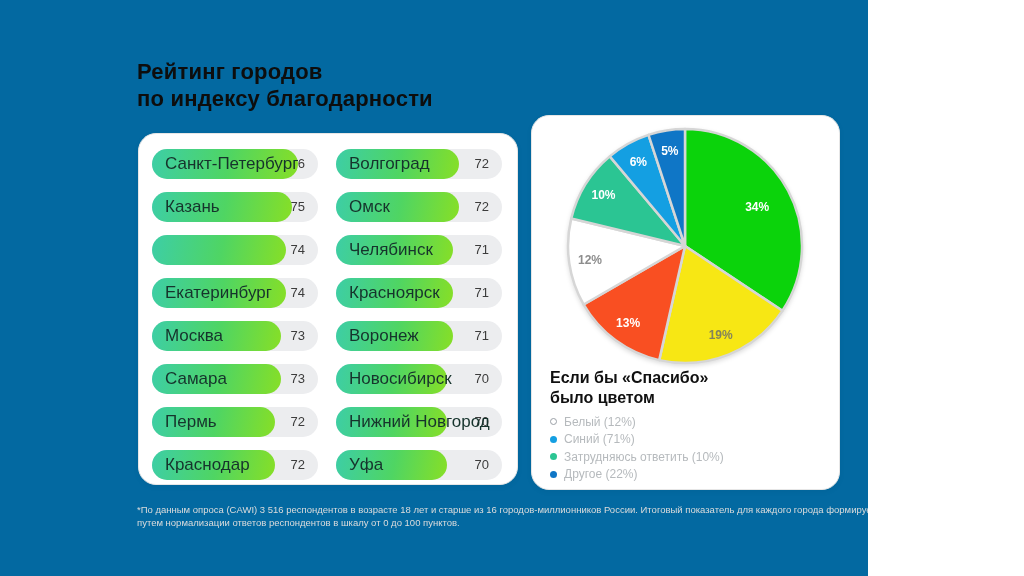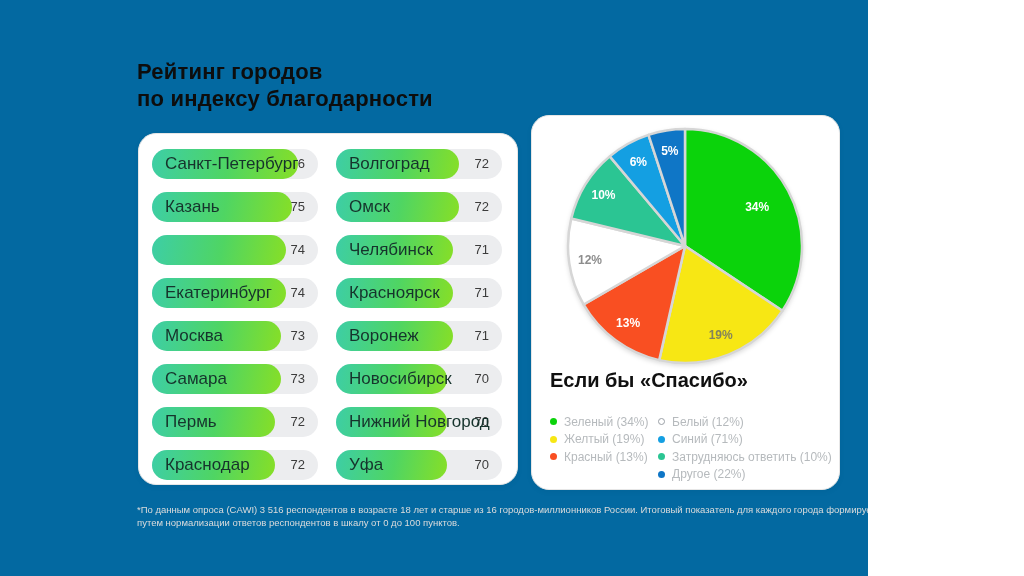--- a/index.html
+++ b/index.html
@@ -21,21 +21,21 @@
                 background: #ECEDEF; border-radius: 15px; }
   .rank-score { position: absolute; right: 13px; top: 0; line-height: 30px; font-size: 13px; color: #3c3c3c; }
   .rank-fill { position: absolute; left: 0; top: 0; height: 30px; border-radius: 15px;
                background: linear-gradient(100deg, #3DCEA6 0%, #4FD563 52%, #87DF26 100%); }
   .rank-city { position: absolute; left: 13px; top: 0; line-height: 30px; font-size: 17px;
                color: #16332c; white-space: nowrap; }
 
   #pie-svg { position: absolute; left: 0; top: 0; filter: drop-shadow(0 2px 2px rgba(0,0,0,0.13)); }
   #pie-svg text { font-family: "Liberation Sans", sans-serif; font-size: 12px; font-weight: bold; }
 
-  .legend-title { position: absolute; left: 18px; top: 252px; font-size: 20px; font-weight: bold;
+  .legend-title { position: absolute; left: 18px; top: 252px; font-size: 16px; font-weight: bold;
                   color: #101010; line-height: 1.25; }
   .legend { position: absolute; left: 18px; top: 299px; display: flex; }
   .legend-col { display: flex; flex-direction: column; gap: 4.5px; }
   .legend-col-1 { width: 108px; }
   .legend-item { display: flex; align-items: center; gap: 7px; white-space: nowrap;
                  font-size: 12px; color: #b6babd; height: 13px; }
   .legend-dot { width: 7px; height: 7px; border-radius: 50%; flex: 0 0 auto; }
   .legend-dot.open { width: 5px; height: 5px; background: #ffffff !important; border: 1.5px solid #9aa0a6; }
 
   .footnote { position: absolute; left: 137px; top: 492px; width: 758px; font-size: 9.5px;
@@ -167,36 +167,23 @@
         <text x="58.03653086594332" y="147.65368558393897" text-anchor="middle" fill="#8d8d8d">12%</text>
         <path d="M153 130 L39.29804650614561 102.41620454539702 A117 117 0 0 1 77.79384966667489 40.37280015507959 Z" fill="#2BC593" stroke="#D6D6D6" stroke-width="2.5" stroke-linejoin="round"></path>
         <text x="71.47734225064357" y="83.41798863744845" text-anchor="middle" fill="#ffffff">10%</text>
         <path d="M153 130 L77.79384966667489 40.37280015507959 A117 117 0 0 1 116.49208685327702 18.841679224309388 Z" fill="#149FE2" stroke="#D6D6D6" stroke-width="2.5" stroke-linejoin="round"></path>
         <text x="106.35428513852102" y="50.162890763924835" text-anchor="middle" fill="#ffffff">6%</text>
         <path d="M153 130 L116.49208685327702 18.841679224309388 A117 117 0 0 1 152.99999999999997 13 Z" fill="#0F76C6" stroke="#D6D6D6" stroke-width="2.5" stroke-linejoin="round"></path>
         <text x="137.84134607031677" y="39.265113020386735" text-anchor="middle" fill="#ffffff">5%</text>
       </svg>
     <div class="legend-title">
       <div>Если бы «Спасибо»</div>
+      <div>было цветом</div>
     </div>
     <div class="legend">
-      <div class="legend-col legend-col-1">
-          <div class="legend-item">
-            <span class="legend-dot" style="background: rgb(11, 211, 11);"></span>
-            <span>Зеленый (34%)</span>
-          </div>
-          <div class="legend-item">
-            <span class="legend-dot" style="background: rgb(247, 231, 20);"></span>
-            <span>Желтый (19%)</span>
-          </div>
-          <div class="legend-item">
-            <span class="legend-dot" style="background: rgb(249, 79, 34);"></span>
-            <span>Красный (13%)</span>
-          </div>
-        </div>
       <div class="legend-col">
           <div class="legend-item">
             <span class="legend-dot open" style="background: rgb(255, 255, 255);"></span>
             <span>Белый (12%)</span>
           </div>
           <div class="legend-item">
             <span class="legend-dot" style="background: rgb(20, 159, 226);"></span>
             <span>Синий (71%)</span>
           </div>
           <div class="legend-item">

